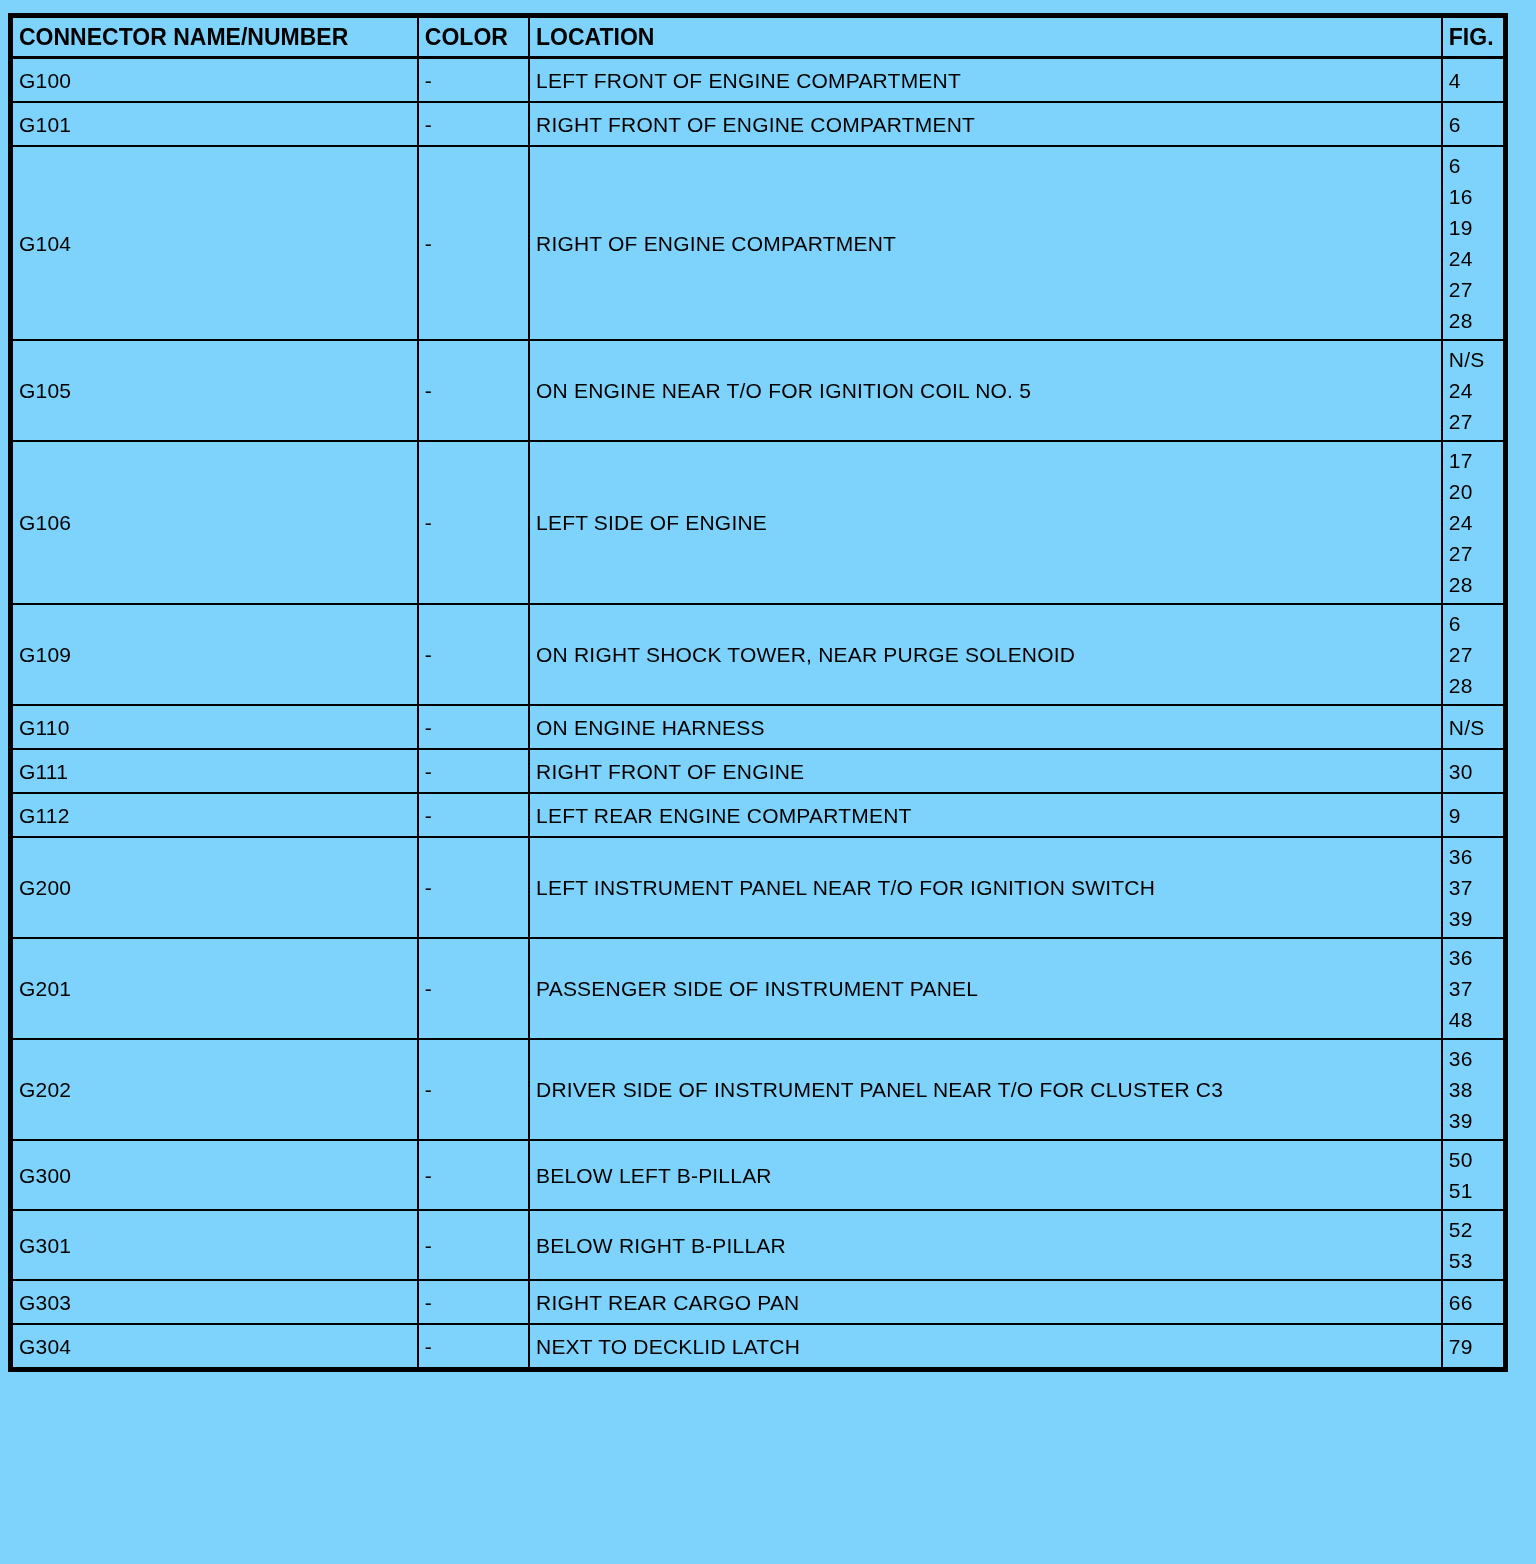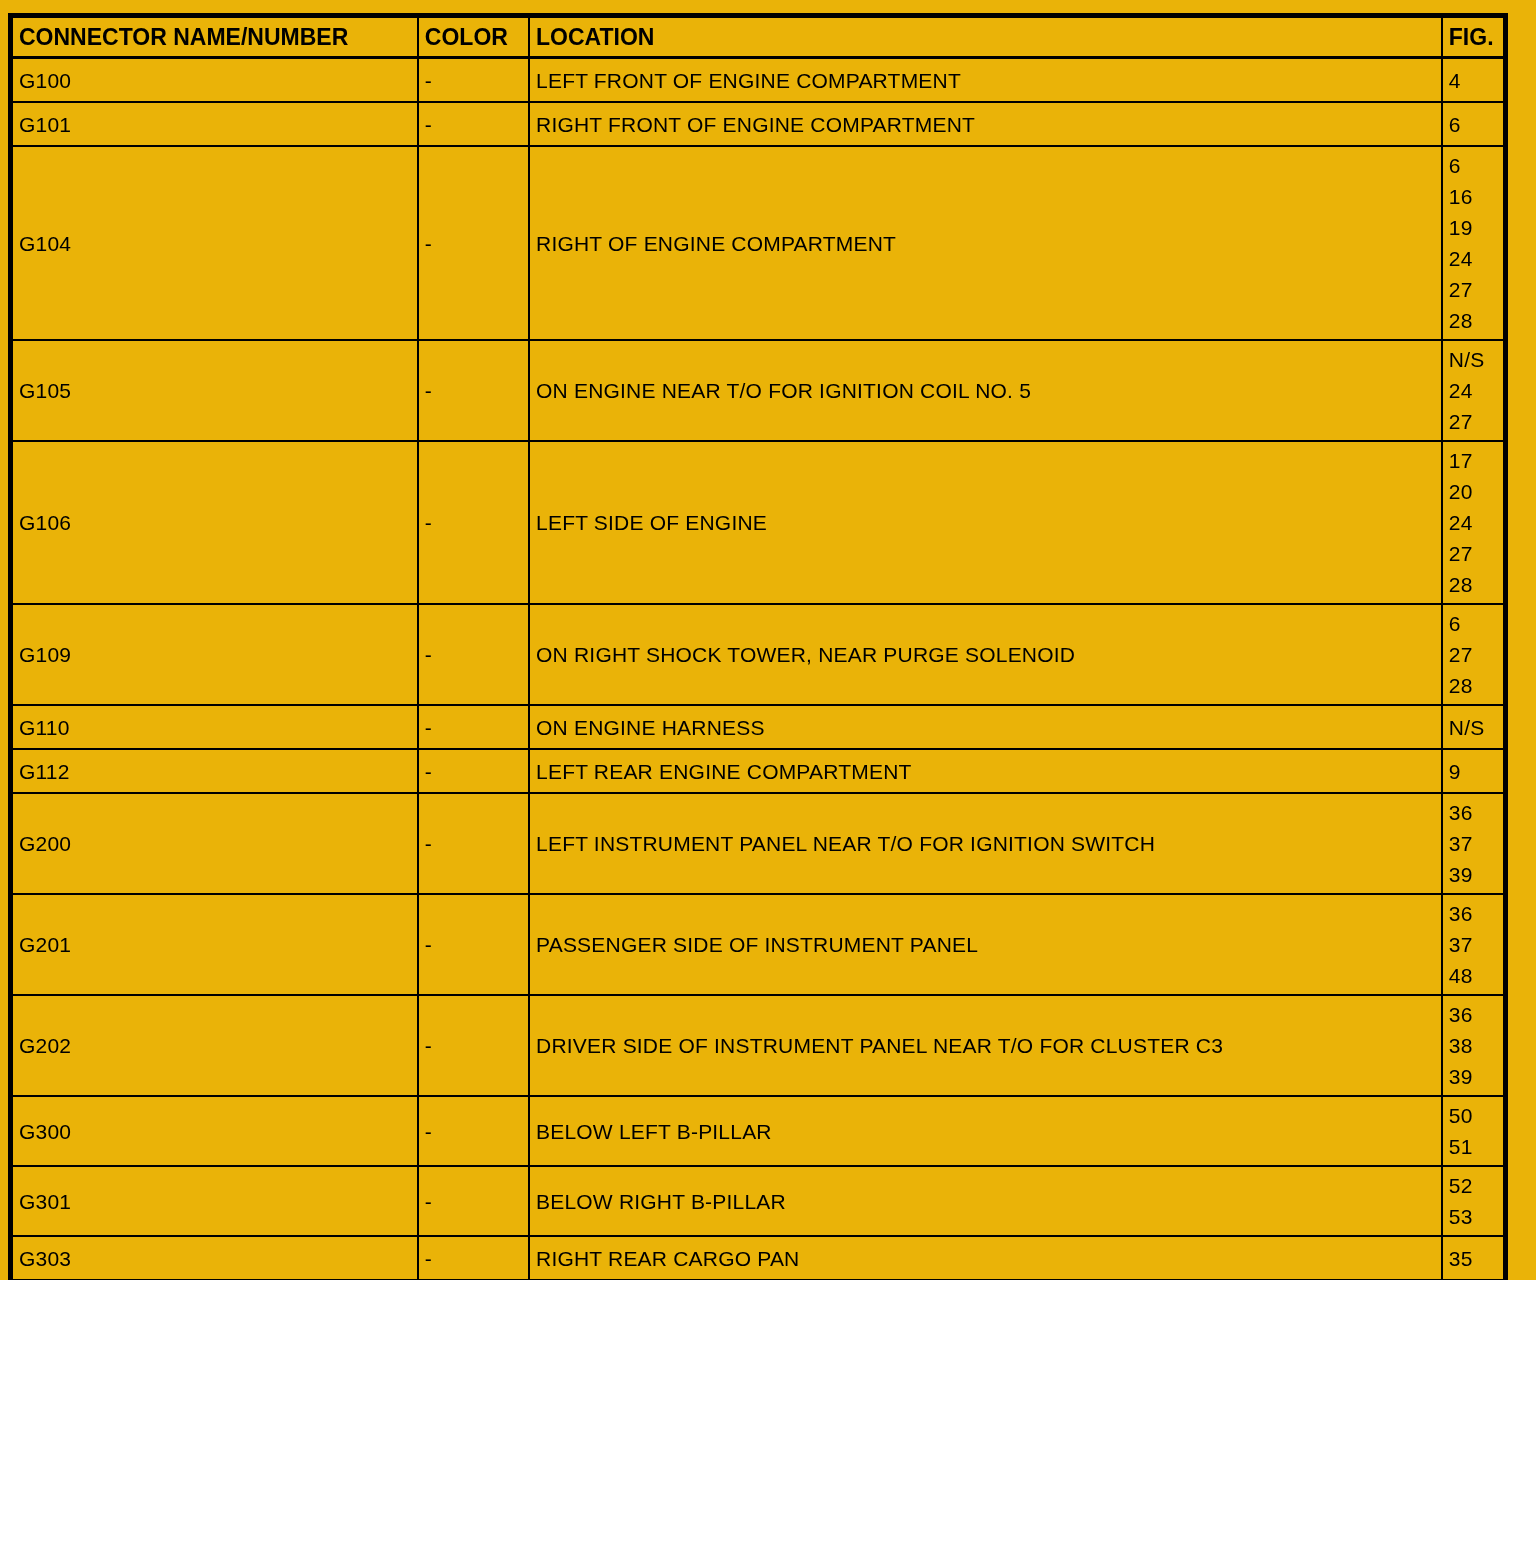--- a/index.html
+++ b/index.html
@@ -2,24 +2,24 @@
 <html><head>
 <meta charset="utf-8">
 <style>
   html, body {
     margin: 0;
     padding: 0;
     background: #ffffff;
   }
   .page {
     width: 1536px;
-    height: 1280px;
+    height: 1564px;
     box-sizing: border-box;
     padding: 13px 12px 8px 8px;
-    background: #eab308;
+    background: #7dd3fc;
   }
   table.connector-table {
     border-collapse: collapse;
     table-layout: fixed;
     width: 1500px;
     border: 5px solid #000000;
     color: #000000;
     font-family: "Liberation Sans", sans-serif;
   }
   th, td {
@@ -125,20 +125,26 @@
 27
 28</td>
         </tr>
         <tr>
           <td class="col-connector">G110</td>
           <td class="col-color">-</td>
           <td class="col-location">ON ENGINE HARNESS</td>
           <td class="col-fig">N/S</td>
         </tr>
         <tr>
+          <td class="col-connector">G111</td>
+          <td class="col-color">-</td>
+          <td class="col-location">RIGHT FRONT OF ENGINE</td>
+          <td class="col-fig">30</td>
+        </tr>
+        <tr>
           <td class="col-connector">G112</td>
           <td class="col-color">-</td>
           <td class="col-location">LEFT REAR ENGINE COMPARTMENT</td>
           <td class="col-fig">9</td>
         </tr>
         <tr>
           <td class="col-connector">G200</td>
           <td class="col-color">-</td>
           <td class="col-location">LEFT INSTRUMENT PANEL NEAR T/O FOR IGNITION SWITCH</td>
           <td class="col-fig">36
@@ -172,21 +178,21 @@
           <td class="col-connector">G301</td>
           <td class="col-color">-</td>
           <td class="col-location">BELOW RIGHT B-PILLAR</td>
           <td class="col-fig">52
 53</td>
         </tr>
         <tr>
           <td class="col-connector">G303</td>
           <td class="col-color">-</td>
           <td class="col-location">RIGHT REAR CARGO PAN</td>
-          <td class="col-fig">35</td>
+          <td class="col-fig">66</td>
         </tr>
         <tr>
           <td class="col-connector">G304</td>
           <td class="col-color">-</td>
           <td class="col-location">NEXT TO DECKLID LATCH</td>
           <td class="col-fig">79</td>
         </tr>
       </tbody>
   </table>
 </div>

